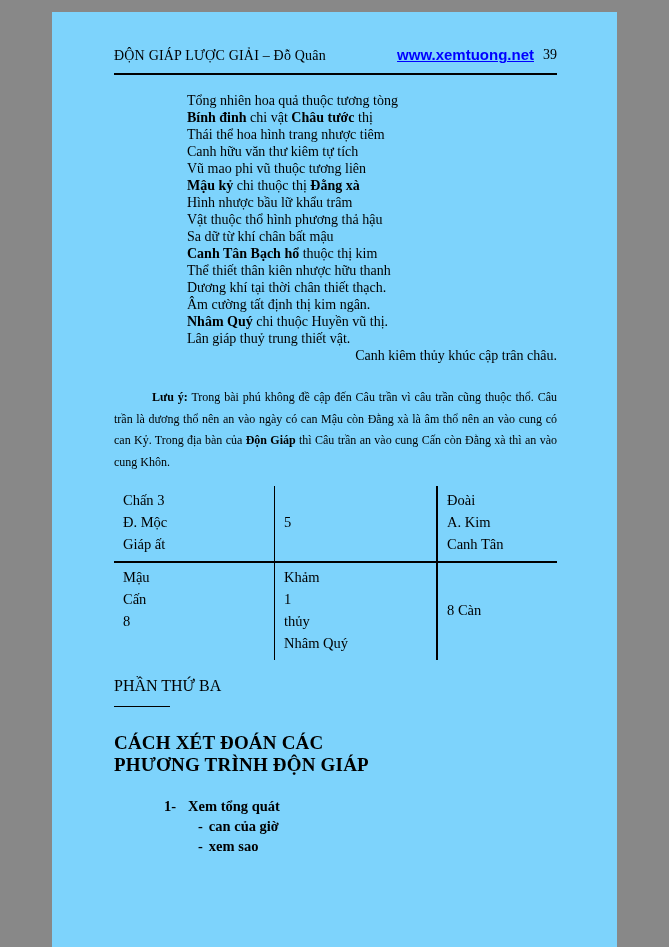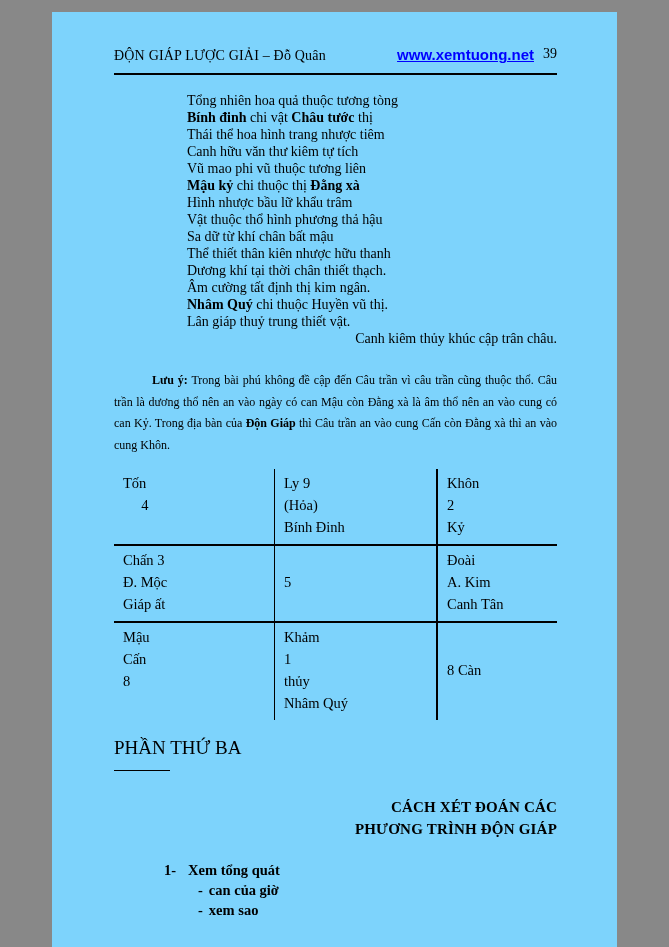--- a/index.html
+++ b/index.html
@@ -17,21 +17,21 @@
   }
   
   .header {
     display: flex;
     justify-content: space-between;
     align-items: baseline;
     padding-bottom: 9px;
     border-bottom: 2px solid #000;
   }
   .header-title { font-size: 14px; letter-spacing: 0.2px; }
-  .header-right { display: flex; align-items: flex-start; }
+  .header-right { display: flex; align-items: center; }
   .site-link {
     font-family: "Liberation Sans", "DejaVu Sans", sans-serif;
     font-weight: bold;
     font-size: 15px;
     text-decoration: underline;
     cursor: pointer;
   }
   .page-num { font-size: 14px; margin-left: 9px; }
   
   .poem { margin: 17px 0 0 73px; font-size: 14px; line-height: 17px; }
@@ -59,34 +59,33 @@
     line-height: 22px;
     vertical-align: top;
   }
   .bagua td.vm { vertical-align: middle; }
   .bagua td:nth-child(1) { width: 147px; border-right: 1px solid #000; }
   .bagua td:nth-child(2) { width: 148px; border-right: 2px solid #000; }
   .bagua tr { border-bottom: 2px solid #000; }
   .bagua tr:last-child { border-bottom: none; }
   .cell-line { white-space: pre; }
   
-  .part-title { margin-top: 17px; font-size: 19px; }
+  .part-title { margin-top: 17px; font-size: 16px; }
   .short-rule {
     margin-top: 11px;
     width: 56px;
     height: 0;
     border-bottom: 1px solid #000;
   }
   .chapter-heading {
     margin-top: 25px;
     font-weight: bold;
-    font-size: 15px;
+    font-size: 19px;
     line-height: 22px;
     letter-spacing: 0.2px;
-    text-align: right;
   }
   
   .outline { margin-top: 20px; font-weight: bold; font-size: 14.5px; line-height: 20px; }
   .outline-item.level-1 { margin-left: 50px; }
   .outline-item.level-2 { margin-left: 84px; }
   .outline-item .marker { margin-right: 12px; }
   .outline-item.level-2 .marker { margin-right: 6px; }
 </style>
 </head>
 <body>
@@ -104,48 +103,33 @@
   <div class="poem">
       <div class="poem-line"><span>Tổng nhiên hoa quả thuộc tương tòng</span></div>
       <div class="poem-line"><span class="b">Bính đinh</span><span> chi vật </span><span class="b">Châu tước</span><span> thị</span></div>
       <div class="poem-line"><span>Thái thể hoa hình trang nhược tiêm</span></div>
       <div class="poem-line"><span>Canh hữu văn thư kiêm tự tích</span></div>
       <div class="poem-line"><span>Vũ mao phi vũ thuộc tương liên</span></div>
       <div class="poem-line"><span class="b">Mậu kỷ</span><span> chi thuộc thị </span><span class="b">Đằng xà</span></div>
       <div class="poem-line"><span>Hình nhược bầu lữ khẩu trâm</span></div>
       <div class="poem-line"><span>Vật thuộc thổ hình phương thả hậu</span></div>
       <div class="poem-line"><span>Sa dữ từ khí chân bất mậu</span></div>
+      <div class="poem-line"><span class="b">Canh Tân Bạch hổ</span><span> thuộc thị kim</span></div>
       <div class="poem-line"><span>Thể thiết thân kiên nhược hữu thanh</span></div>
       <div class="poem-line"><span>Dương khí tại thời chân thiết thạch.</span></div>
       <div class="poem-line"><span>Âm cường tất định thị kim ngân.</span></div>
       <div class="poem-line"><span class="b">Nhâm Quý</span><span> chi thuộc Huyền vũ thị.</span></div>
       <div class="poem-line"><span>Lân giáp thuỷ trung thiết vật.</span></div>
       <div class="poem-line flush"><span>Canh kiêm thủy khúc cập trân châu.</span></div>
     </div>
 
   <p class="note"><span class="b">Lưu ý:</span><span>  Trong bài phú không đề cập đến Câu trần vì câu trần cũng thuộc thổ. Câu trần là dương thổ nên an vào ngày có can Mậu còn Đằng xà là âm thổ nên an vào cung có can Kỷ. Trong địa bàn của </span><span class="b">Độn Giáp</span><span>  thì Câu trần an vào cung Cấn còn Đằng xà thì an vào cung Khôn.</span></p>
 
   <table class="bagua">
     <tbody>
-        <tr>
-          <td>
-            <div class="cell-line">Tốn</div>
-            <div class="cell-line">     4</div>
-          </td>
-          <td>
-            <div class="cell-line">Ly 9</div>
-            <div class="cell-line">(Hỏa)</div>
-            <div class="cell-line">Bính Đinh</div>
-          </td>
-          <td>
-            <div class="cell-line">Khôn</div>
-            <div class="cell-line">2</div>
-            <div class="cell-line">Kỷ</div>
-          </td>
-        </tr>
         <tr>
           <td>
             <div class="cell-line">Chấn 3</div>
             <div class="cell-line">Đ. Mộc</div>
             <div class="cell-line">Giáp ất</div>
           </td>
           <td class="vm">
             <div class="cell-line">5</div>
           </td>
           <td>

